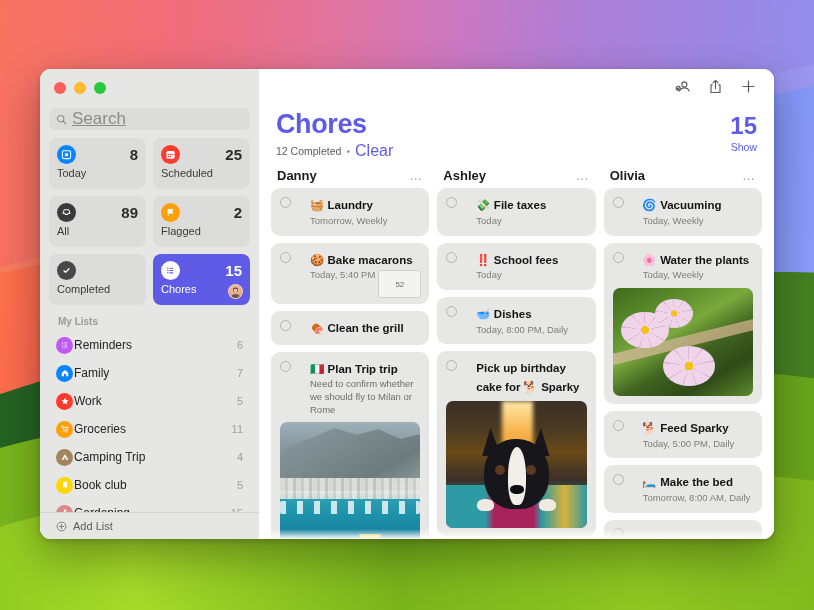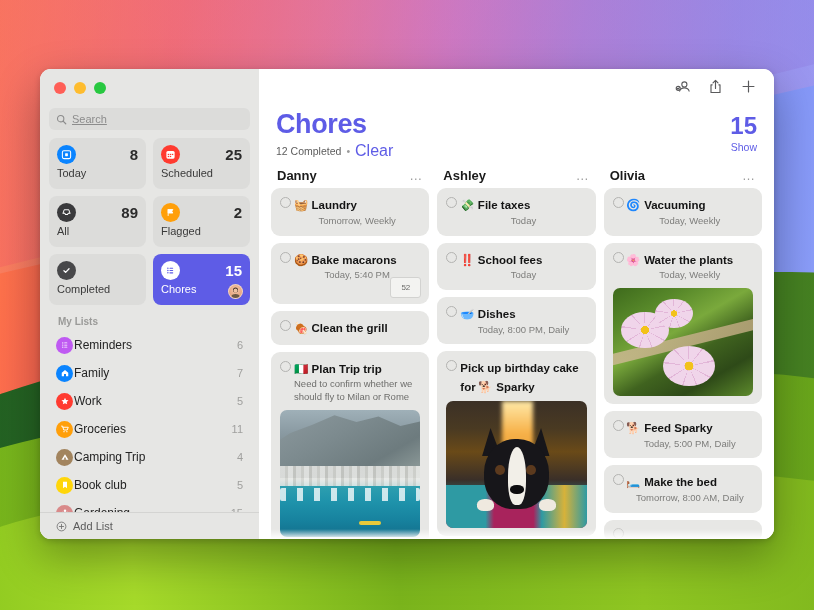--- a/index.html
+++ b/index.html
@@ -74,21 +74,21 @@
   .tl { width: 12px; height: 12px; border-radius: 50%; }
   .tl-r { background: #ff5f57; }
   .tl-y { background: #febc2e; }
   .tl-g { background: #28c840; }
 
   #search-wrap { padding: 6px 9px 8px 9px; }
   #search {
     height: 22px; background: #dcdcda; border-radius: 6px;
     display: flex; align-items: center; gap: 5px; padding: 0 7px;
   }
-  #search .lbl { font-size: 11px; color: #8c8c8c; text-decoration: underline; }
+  #search .lbl { font-size: 17px; color: #8c8c8c; text-decoration: underline; }
 
   #tiles {
     padding: 0 9px; display: grid;
     grid-template-columns: 1fr 1fr; gap: 7px;
   }
   .tile {
     background: #dcdcda; border-radius: 8px;
     height: 51px; padding: 7px 8px 0 8px; position: relative;
   }
   .tile.sel { background: #5e5ce6; }
@@ -158,37 +158,37 @@
   .col { flex: 1 1 0; min-width: 0; display: flex; flex-direction: column; }
   .col-hd { display: flex; align-items: center; padding: 0 6px 5px 6px; }
   .col-title { font-size: 13px; font-weight: 700; color: #1a1a1a; flex: 1; }
   .col-menu { font-size: 13px; color: #9c9c9c; letter-spacing: 1px; line-height: .6; }
   .col-body { display: flex; flex-direction: column; gap: 7px; overflow: hidden; }
 
   .task {
     background: #e7e7e5; border-radius: 9px; padding: 7px 9px 8px 9px;
     position: relative;
   }
-  .task-main { display: flex; gap: 3px; align-items: flex-start; }
+  .task-main { display: flex; gap: 19px; align-items: flex-start; }
   .radio {
     width: 11px; height: 11px; border-radius: 50%;
     border: 1px solid #b3b3b1; flex: 0 0 11px; margin-top: 2px;
   }
   .task-txt { flex: 1; min-width: 0; }
   .task-title { font-size: 11.5px; color: #141414; font-weight: 600; line-height: 1.35; }
   .task-title .emo { font-weight: 400; }
-  .task-sub { font-size: 9.5px; color: #7d7d7b; margin-top: 1px; line-height: 1.35; text-align: center; }
+  .task-sub { font-size: 9.5px; color: #7d7d7b; margin-top: 1px; line-height: 1.35; }
   .task-note { font-size: 9.5px; color: #6e6e6c; margin-top: 1px; line-height: 1.35; }
   .task-badge {
     position: absolute; right: 8px; bottom: 6px;
-    min-width: 17px; height: 21px; border-radius: 3px;
+    min-width: 17px; height: 28px; border-radius: 3px;
     background: #f3f3f1; border: 1px solid #d2d2d0;
     font-size: 8px; color: #6a6a68;
     display: flex; align-items: center; justify-content: center;
-    padding: 0 10px;
+    padding: 0 16px;
   }
   .task-photo {
     margin-top: 6px; border-radius: 7px; height: 127px; overflow: hidden;
     position: relative;
   }
   .task.empty { height: 22px; padding: 6px 9px; }
   .task.empty .radio { border-color: #c9c9c7; }
 
   
   .ph-italy {

